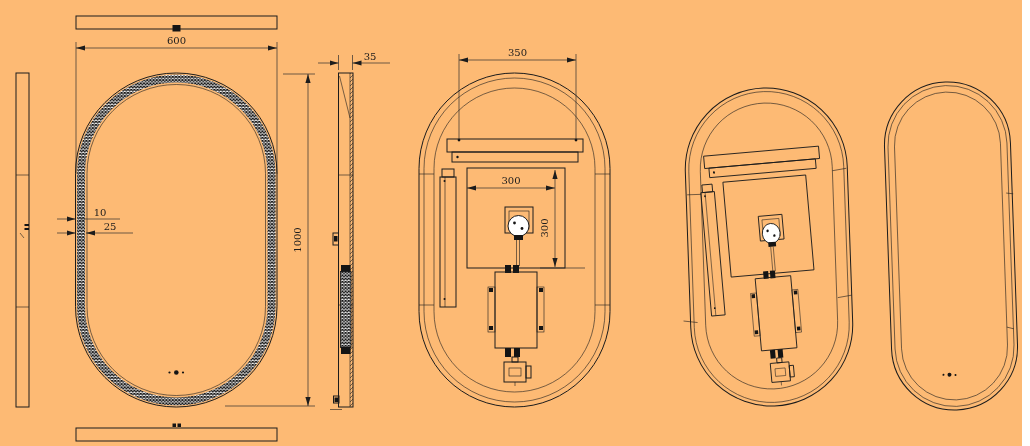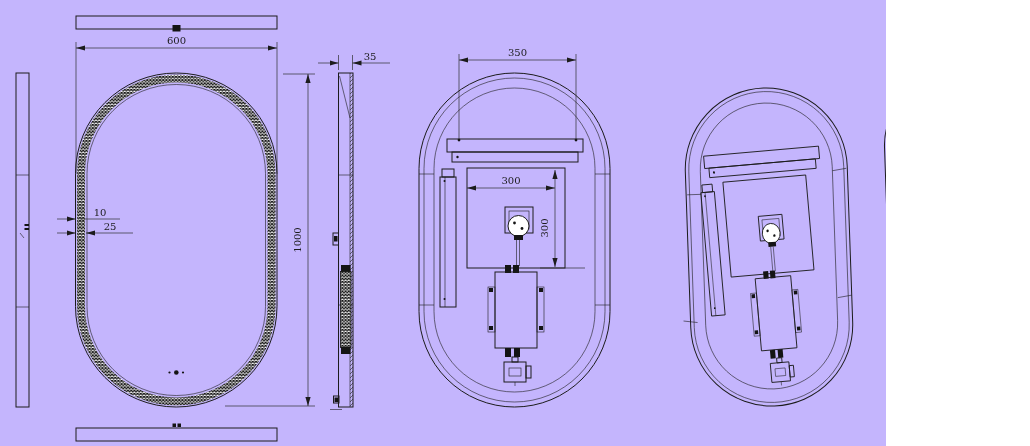--- a/index.html
+++ b/index.html
@@ -1,17 +1,17 @@
 <!DOCTYPE html>
 <html><head>
 <meta charset="utf-8">
 <style>
   html,body { margin:0; padding:0; background:#ffffff; }
   .canvas {
-    position:relative; width:886px; height:446px; background:#c4b5fd;
+    position:relative; width:1022px; height:446px; background:#fdba74;
     font-family:"DejaVu Serif", serif; overflow:hidden;
   }
   svg { display:block; }
   .ol   { fill:none; stroke:#1c1c1c; stroke-width:1; }
   .thin { fill:none; stroke:#1c1c1c; stroke-width:0.6; }
   .dim  { fill:none; stroke:#2e2e2e; stroke-width:0.7; }
   .fillb{ fill:#141414; stroke:none; }
   .wht  { fill:#ffffff; stroke:#1c1c1c; stroke-width:1; }
   .dimtxt {
     font-family:"DejaVu Serif", serif; font-size:10px; fill:#1c1c1c;

